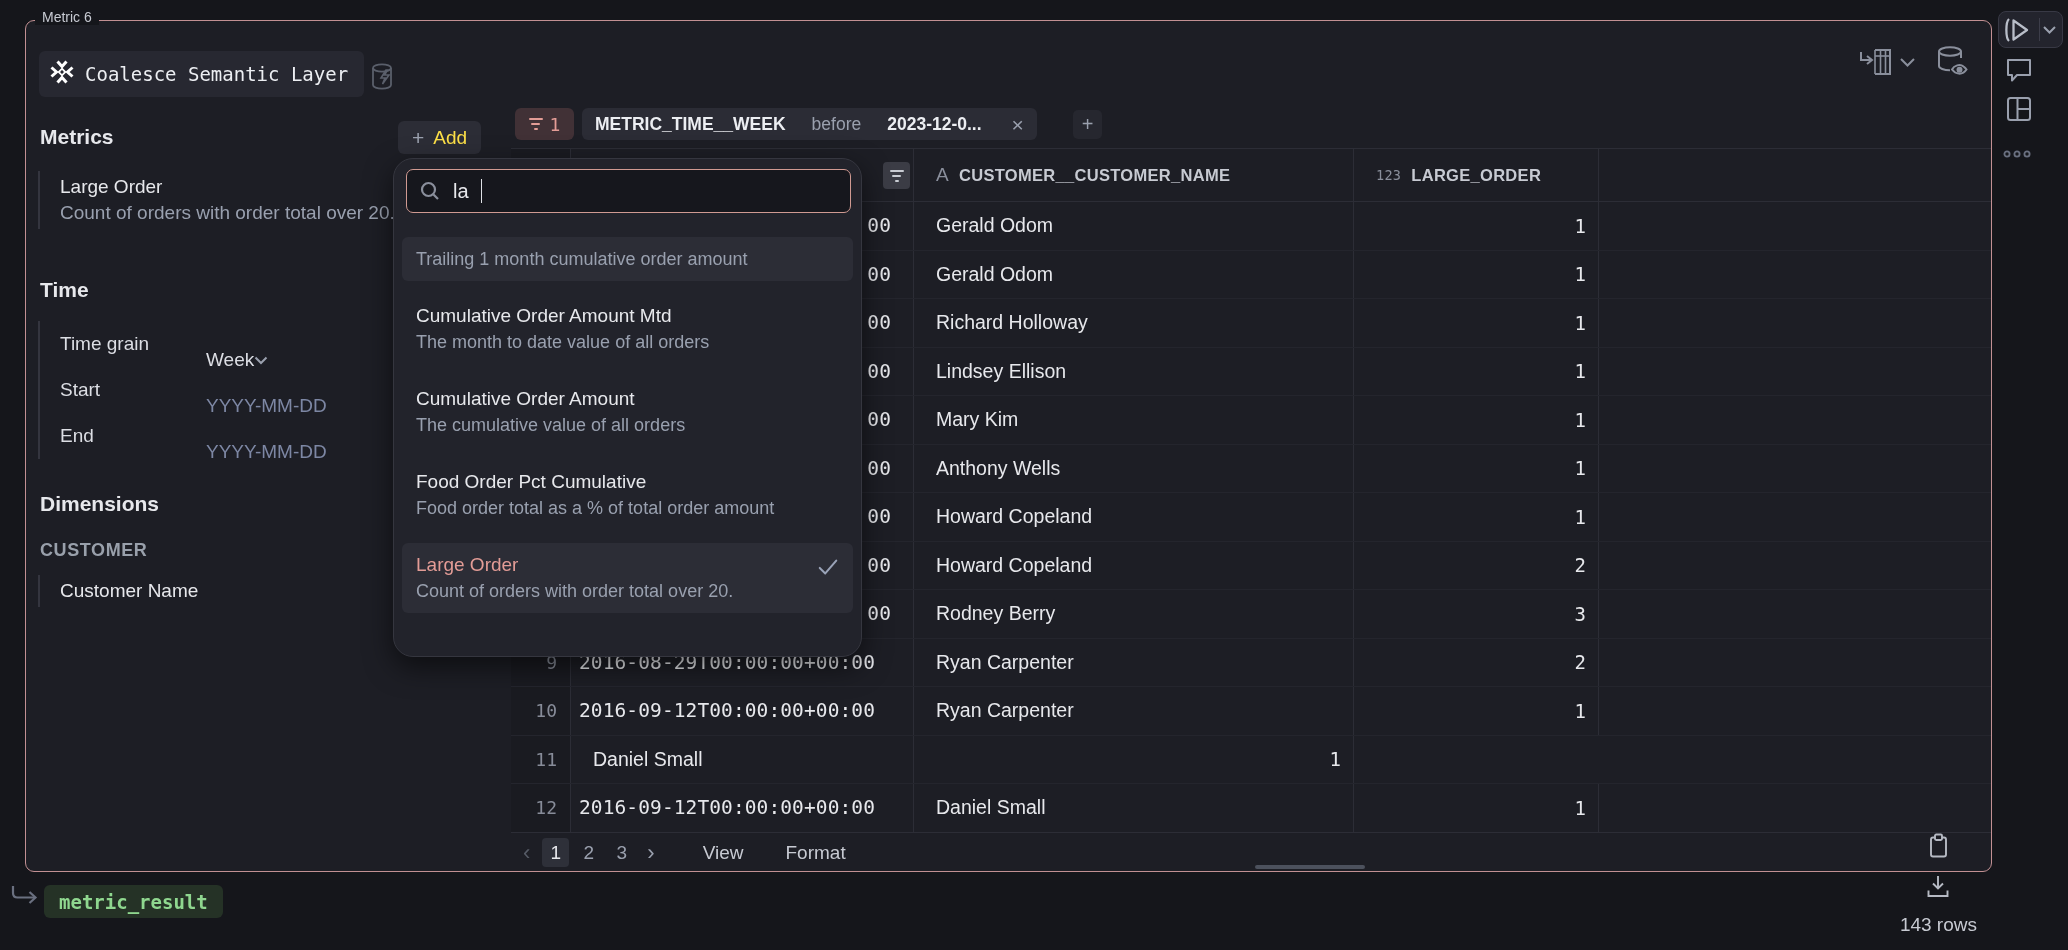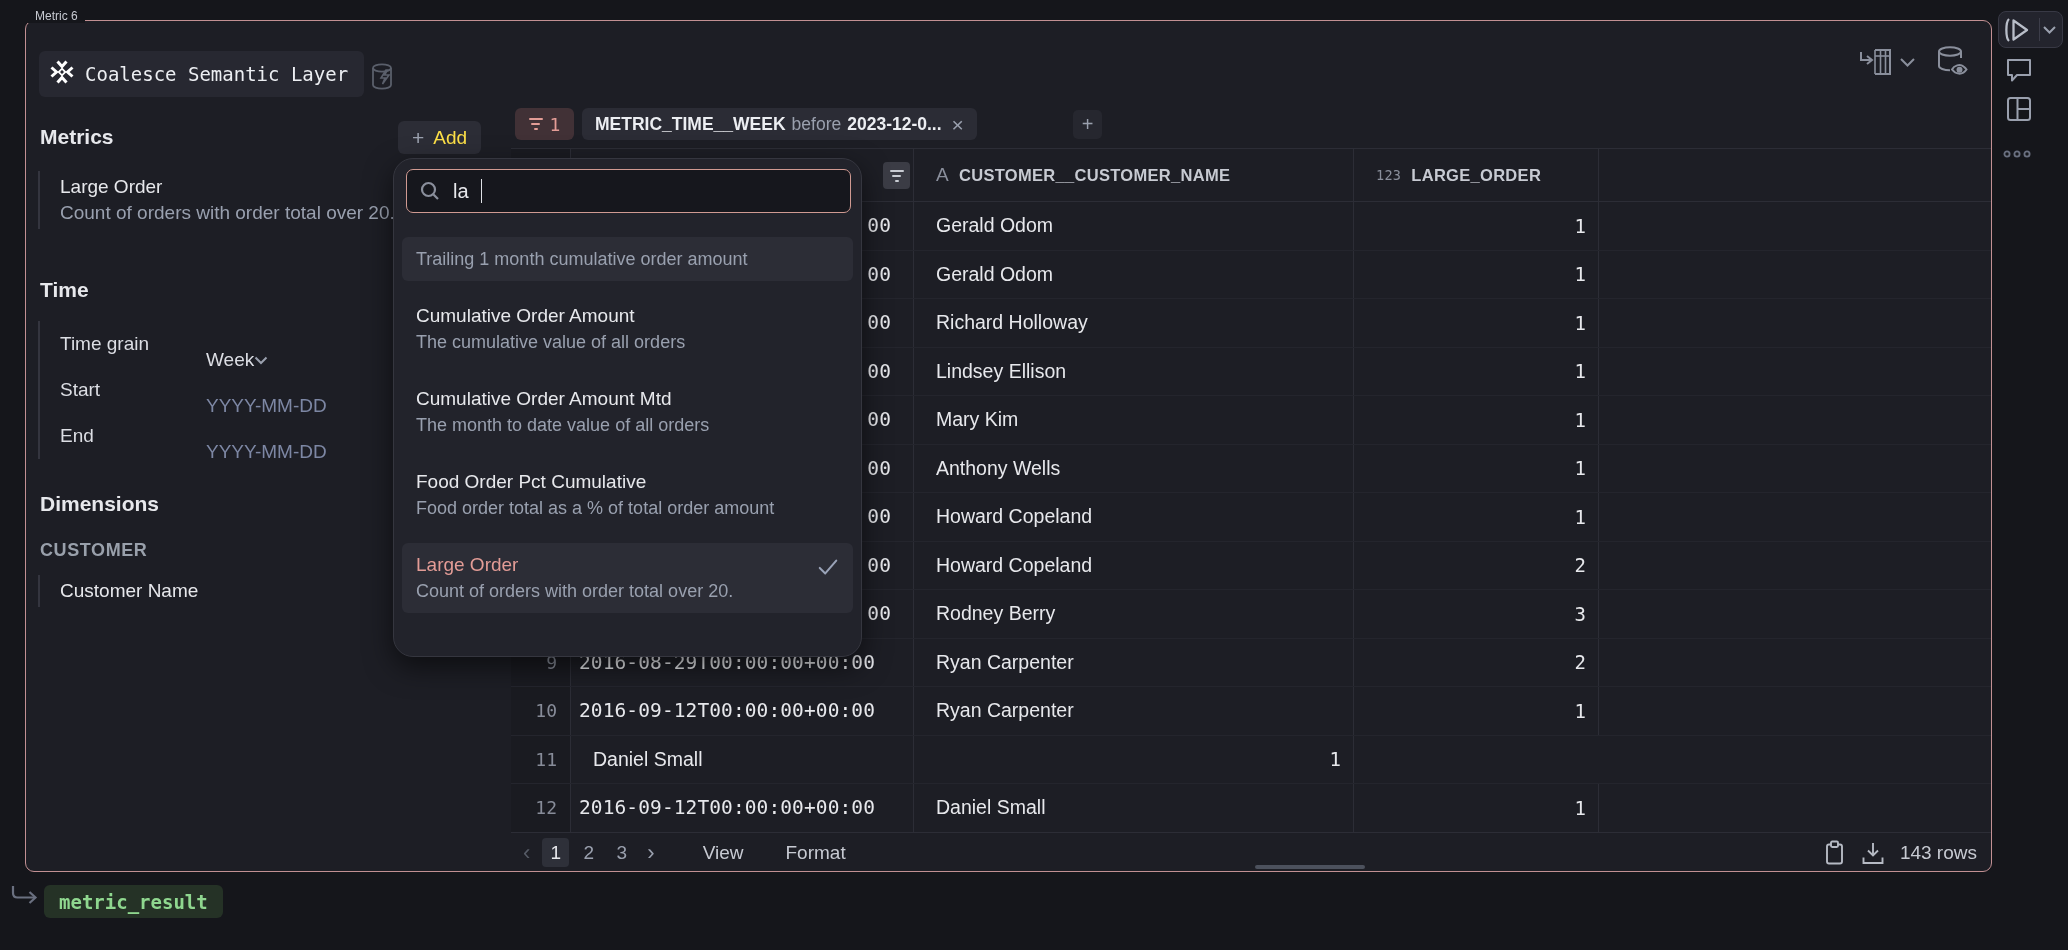--- a/index.html
+++ b/index.html
@@ -8,21 +8,21 @@
     --dd-border:#35363f; --opt-hover:#2c2d36; --input-bg:#16171d; --input-border:#d09a92;
     --text:#e7e8ec; --dim:#9aa0ae; --faint:#6e7380; --placeholder:#7d87a4;
     --vline:#2c2d36; --hline:#24252d; --head:#c7cad2; --rownum:#878c99;
     --green:#8fd78f; --green-bg:#253226; --icon:#8a8f9c;
   }
   *{margin:0;padding:0;box-sizing:border-box;}
   body{width:2068px;height:950px;background:var(--page-bg);font-family:"Liberation Sans",sans-serif;color:var(--text);overflow:hidden;position:relative;}
 
   
   .cell{position:absolute;left:25px;top:20px;width:1967px;height:852px;background:var(--cell-bg);border:1.5px solid var(--frame);border-radius:9px;}
-  .cell-legend{position:absolute;left:2px;top:-12px;background:var(--page-bg);padding:0 7px;font-size:12px;color:var(--head);text-align:right;}
+  .cell-legend{position:absolute;left:9px;top:-12px;background:var(--page-bg);padding:0 7px;font-size:14px;color:var(--head);text-align:right;}
   .title-pill{position:absolute;left:13px;top:30px;height:46px;background:var(--pill-bg);border-radius:6px;display:flex;align-items:center;gap:11px;padding:0 16px 0 11px;}
   .title-pill .t{font-family:"DejaVu Sans Mono",monospace;font-size:19px;color:#eceef2;}
   .edit-ic{position:absolute;left:344px;top:41px;}
 
   .toolbar-ic{position:absolute;display:flex;align-items:center;}
 
   
   .lp-h{position:absolute;left:14px;font-size:21px;font-weight:600;color:var(--text);}
   .group{position:absolute;left:12px;border-left:2px solid #34353f;padding:3px 0 3px 20px;}
   .g-title{font-size:19px;line-height:26px;color:var(--text);}
@@ -34,21 +34,21 @@
   .subhead{position:absolute;left:14px;font-size:18px;font-weight:700;letter-spacing:.6px;color:#99a0ab;}
   .add-btn{position:absolute;left:372px;top:100px;height:33px;background:#2c2d36;border-radius:6px;display:flex;align-items:center;gap:9px;padding:0 14px;cursor:pointer;}
   .add-btn .plus{color:var(--dim);font-size:21px;font-weight:400;line-height:1;}
   .add-btn .lbl{color:#fde047;font-size:19px;}
 
   
   .fbadge{position:absolute;left:489px;top:87px;width:59px;height:32px;background:var(--badge-bg);border-radius:6px;display:flex;align-items:center;justify-content:center;gap:7px;}
   .fbadge .n{font-family:"DejaVu Sans Mono",monospace;font-size:18px;color:var(--salmon);}
   .flines span{display:block;height:2px;background:var(--salmon);border-radius:1px;margin:3px auto;}
   .flines .l1{width:14px;} .flines .l2{width:9px;} .flines .l3{width:4px;}
-  .fchip{position:absolute;left:556px;top:87px;height:32px;background:var(--chip-bg);border-radius:6px;display:flex;align-items:center;gap:6px;padding:0 13px;}
+  .fchip{position:absolute;left:556px;top:87px;height:32px;background:var(--chip-bg);border-radius:6px;display:flex;align-items:center;gap:26px;padding:0 13px;}
   .fchip .field,.fchip .val{font-size:17.5px;font-weight:700;color:#eceef2;}
   .fchip .op{font-size:17.5px;color:var(--dim);}
   .fchip .x{font-size:21px;color:var(--dim);margin-left:4px;cursor:pointer;line-height:1;}
   .plus-btn{position:absolute;left:1047px;top:89px;width:29px;height:29px;background:#26272f;border-radius:5px;display:flex;align-items:center;justify-content:center;color:var(--dim);font-size:20px;cursor:pointer;}
 
   
   .tbl{position:absolute;left:485px;top:127px;width:1480px;border-top:1px solid var(--vline);}
   .thead,.trow{display:grid;grid-template-columns:60px 343px 440px 245px 1fr;}
   .thead{height:53px;border-bottom:1px solid var(--vline);}
   .trow{height:48.5px;border-bottom:1px solid var(--hline);}
@@ -68,21 +68,21 @@
 
   
   .bbar{position:absolute;left:485px;top:811px;width:1480px;height:40px;border-top:1px solid var(--vline);display:flex;align-items:center;}
   .pag{display:flex;align-items:center;gap:6px;padding-left:6px;}
   .pag .nav{font-size:22px;padding:0 6px;cursor:pointer;}
   .pag .prev{color:#565b66;} .pag .next{color:var(--dim);}
   .pg{min-width:27px;height:29px;display:flex;align-items:center;justify-content:center;font-size:19px;color:var(--dim);border-radius:4px;cursor:pointer;}
   .pg.cur{background:#2e3039;color:var(--text);}
   .menu-item{font-size:19px;color:var(--head);margin-left:42px;cursor:pointer;}
   .thumb{position:absolute;left:744px;top:32px;width:110px;height:4px;border-radius:2px;background:#4c515d;cursor:pointer;}
-  .bright{position:absolute;right:14px;top:0;height:40px;display:flex;align-items:center;gap:15px;}
+  .bright{position:absolute;right:14px;top:0;height:40px;display:flex;align-items:center;gap:15px;flex-direction:column;}
   .bright .rows{font-size:19px;color:var(--head);}
   .icbtn{cursor:pointer;display:flex;align-items:center;}
 
   
   .dd{position:absolute;left:393px;top:158px;width:469px;height:499px;background:var(--dd-bg);border:1px solid var(--dd-border);border-radius:20px;box-shadow:0 10px 28px rgba(0,0,0,.55);z-index:50;}
   .search{position:absolute;left:12px;top:10px;width:445px;height:44px;background:var(--input-bg);border:1.5px solid var(--input-border);border-radius:7px;display:flex;align-items:center;padding:0 12px;gap:12px;}
   .search .q{font-size:20px;color:var(--text);}
   .caret{width:1.5px;height:24px;background:#dfe1e6;}
   .opts{position:absolute;left:8px;top:78px;right:8px;}
   .opt{padding:9px 14px;border-radius:6px;margin-bottom:13px;position:relative;cursor:pointer;}
@@ -360,26 +360,26 @@
         <path d="M14.5 14.5 L19 19"></path>
     </svg>
     <span class="q">la</span>
     <span class="caret"></span>
   </div>
   <div class="opts">
       <div class="opt hov">
         <div class="opt-d">Trailing 1 month cumulative order amount</div>
       </div>
       <div class="opt">
+        <div class="opt-t">Cumulative Order Amount Mtd</div>
+        <div class="opt-d">The month to date value of all orders</div>
+      </div>
+      <div class="opt">
         <div class="opt-t">Cumulative Order Amount</div>
         <div class="opt-d">The cumulative value of all orders</div>
-      </div>
-      <div class="opt">
-        <div class="opt-t">Cumulative Order Amount Mtd</div>
-        <div class="opt-d">The month to date value of all orders</div>
       </div>
       <div class="opt">
         <div class="opt-t">Food Order Pct Cumulative</div>
         <div class="opt-d">Food order total as a % of total order amount</div>
       </div>
       <div class="opt sel">
         <div class="opt-t">Large Order</div>
         <div class="opt-d">Count of orders with order total over 20.</div>
         <svg class="check" width="22" height="22" viewBox="0 0 24 24">
           <path d="M3 13 L9 19 L21 5" fill="none" stroke="#9aa3b8" stroke-width="2.2" stroke-linecap="round" stroke-linejoin="round"></path>

